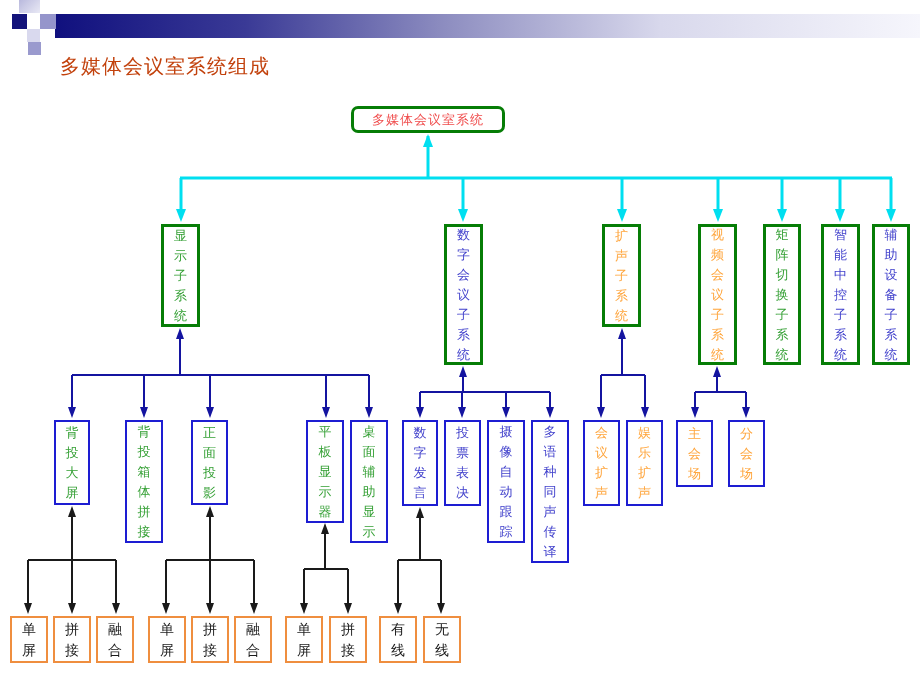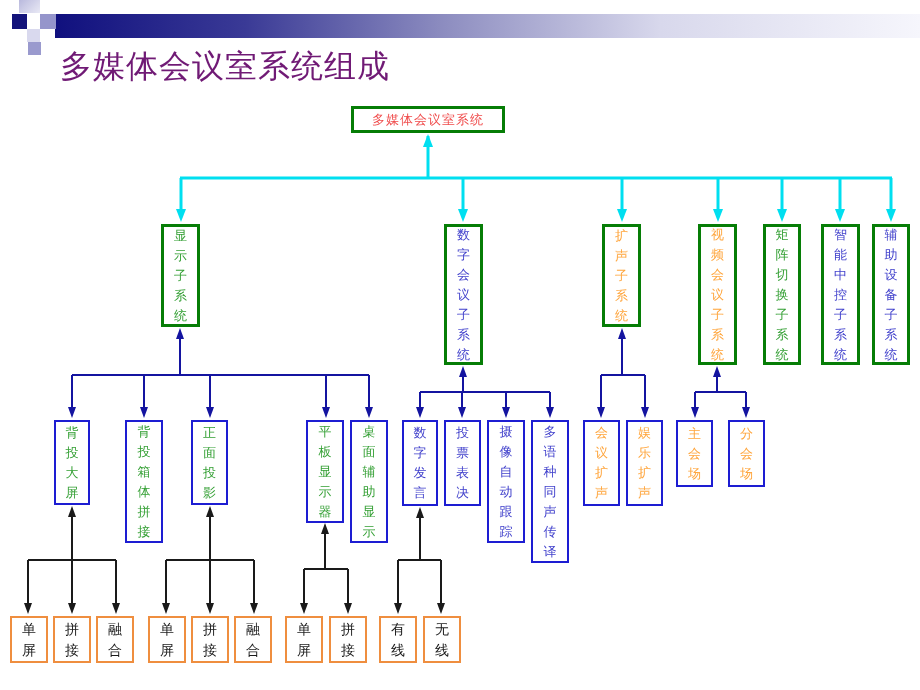--- a/index.html
+++ b/index.html
@@ -19,34 +19,34 @@
     background:linear-gradient(to right,#10107e 0%,#3a3a96 22%,#8d8dc0 45%,#d8d8ec 70%,#f6f6fc 100%);
   }
   .sq{position:absolute;}
   .sq1{left:19px;top:0;width:21px;height:13px;background:linear-gradient(135deg,#b9b9dd,#e9e9f5);}
   .sq2{left:12px;top:14px;width:15px;height:15px;background:#13137a;}
   .sq3{left:40px;top:14px;width:16px;height:15px;background:#9595cb;}
   .sq4{left:27px;top:29px;width:13px;height:13px;background:#d9d9ee;}
   .sq5{left:28px;top:42px;width:13px;height:13px;background:#9a9ace;}
   .title{
     position:absolute;left:60px;top:50px;
-    font-size:32px;line-height:32px;color:#701a75;
+    font-size:20px;line-height:32px;color:#c2410c;
     font-weight:normal;margin:0;letter-spacing:1px;
   }
   #connectors{position:absolute;left:0;top:0;}
   .node{
     position:absolute;
     background:#fff;
     box-sizing:border-box;
     display:flex;flex-direction:column;
     align-items:center;justify-content:center;
     text-align:center;
     font-size:13px;
   }
-  .node.horizontal{flex-direction:row;letter-spacing:1px;white-space:nowrap;}
+  .node.horizontal{flex-direction:row;letter-spacing:1px;white-space:nowrap;border-radius:7px;}
   .node .ch{display:block;line-height:20px;}
   .node.lv4{font-size:14px;}
   .node.lv4 .ch{line-height:21px;}
 </style>
 </head>
 <body>
 
 <div class="slide">
   <div class="deco deco-bar"></div>
   <div class="sq sq1"></div>

